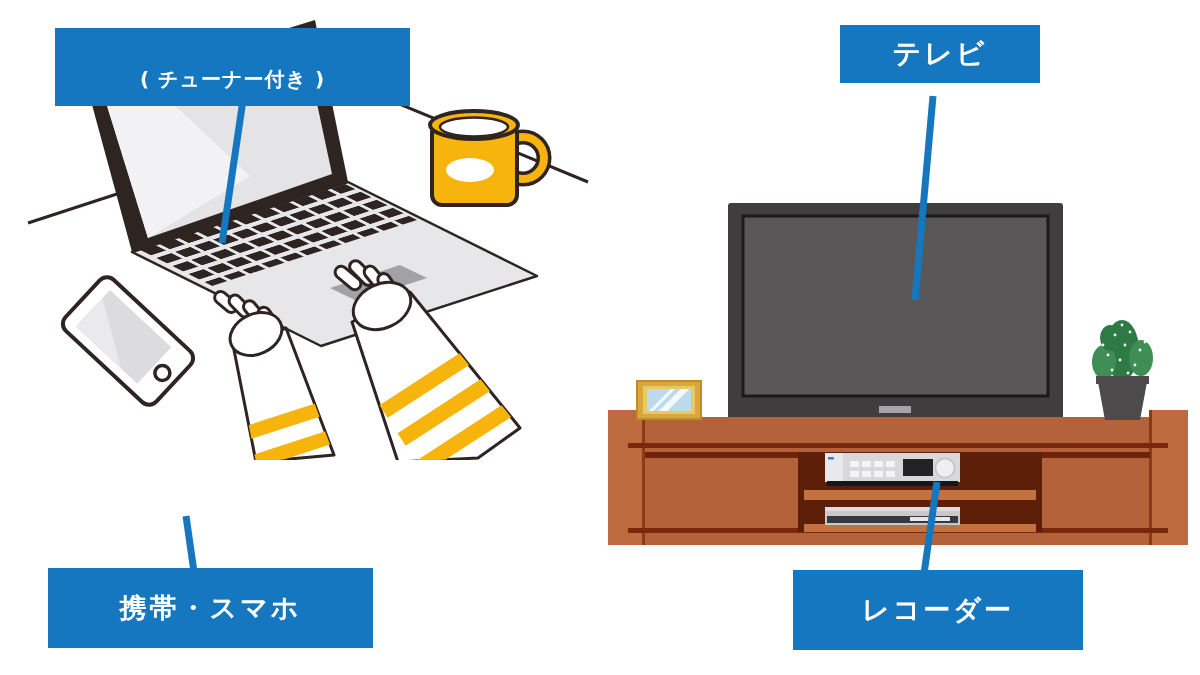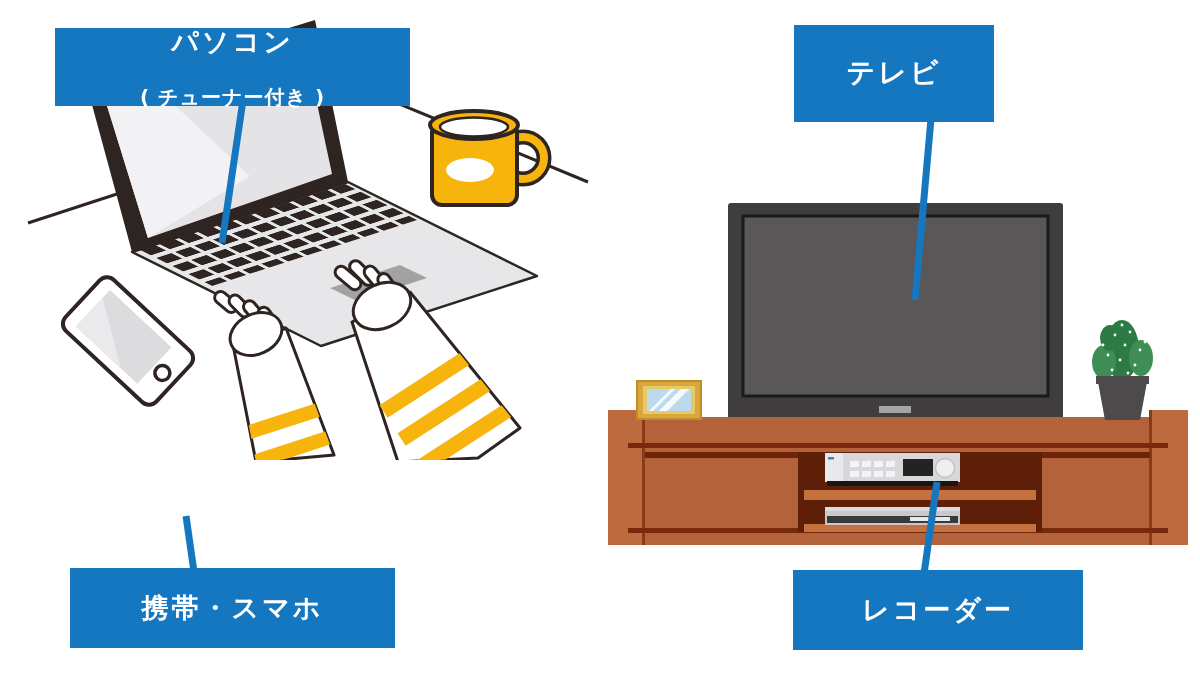--- a/index.html
+++ b/index.html
@@ -12,23 +12,23 @@
   #right-scene{left:600px;top:160px;width:600px;height:400px;}
   #callout-overlay{position:absolute;left:0;top:0;width:1200px;height:675px;pointer-events:none;}
   .label{
     position:absolute;background:#1577c0;color:#ffffff;
     display:flex;flex-direction:column;align-items:center;justify-content:center;
     text-align:center;font-weight:bold;line-height:1.3;z-index:5;
   }
   .label .t{font-size:27px;letter-spacing:3px;}
   .label .s{font-size:20px;letter-spacing:1px;margin-top:24px;}
   #label-pc{left:55px;top:28px;width:355px;height:78px;}
-  #label-tv{left:794px;top:25px;width:200px;height:97px;}
+  #label-tv{left:840px;top:25px;width:200px;height:58px;}
   #label-tv .t{font-size:28px;}
-  #label-mobile{left:70px;top:568px;width:325px;height:80px;}
+  #label-mobile{left:48px;top:568px;width:325px;height:80px;}
   #label-recorder{left:793px;top:570px;width:290px;height:80px;gap:32px;}
 </style>
 </head>
 <body>
 
 <div class="canvas">
 
   <div class="scene" id="left-scene">
     <svg width="600" height="460" viewBox="0 0 600 460">
       <defs>
@@ -203,21 +203,20 @@
   <svg id="callout-overlay" viewBox="0 0 1200 675">
     <g stroke="#1577c0" stroke-width="7" stroke-linecap="butt">
       <line x1="243" y1="100" x2="222" y2="243"></line>
       <line x1="933" y1="96" x2="915" y2="300"></line>
       <line x1="186" y1="516" x2="194" y2="572"></line>
       <line x1="937" y1="482" x2="924" y2="574"></line>
     </g>
   </svg>
 
   <div class="label" id="label-pc">
-    <div class="t">パソコン</div>
     <div class="s">( チューナー付き )</div>
   </div>
 
   <div class="label" id="label-tv">
     <div class="t">テレビ</div>
   </div>
 
   <div class="label" id="label-mobile">
     <div class="t">携帯・スマホ</div>
   </div>

